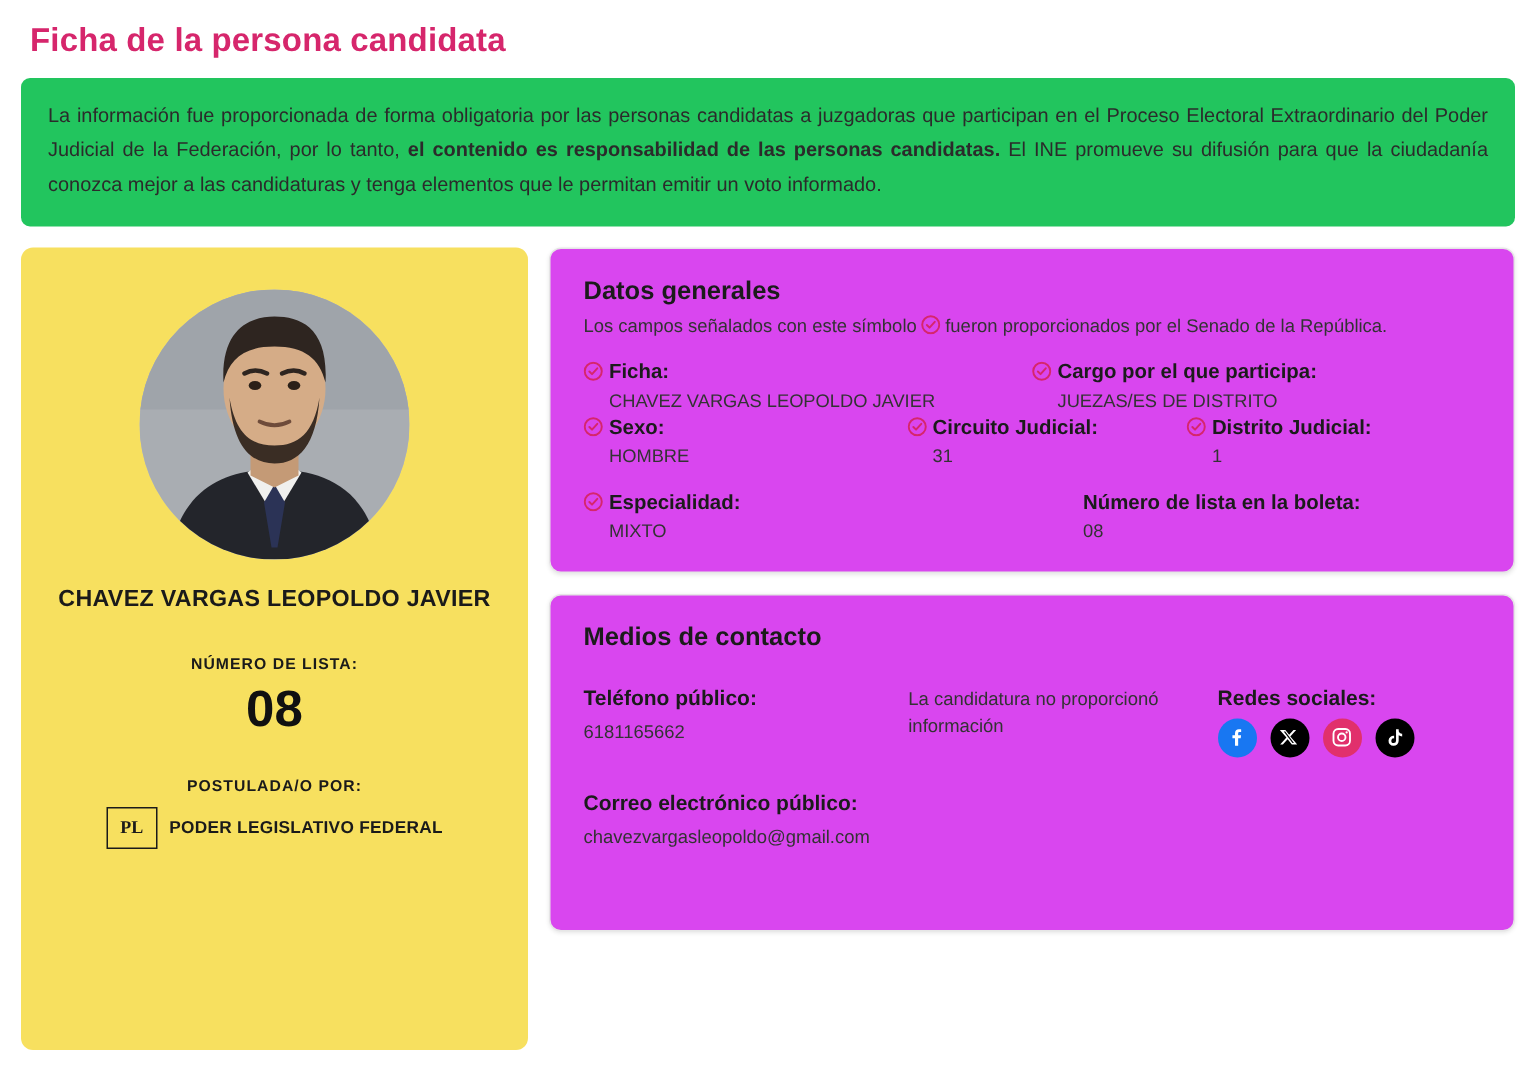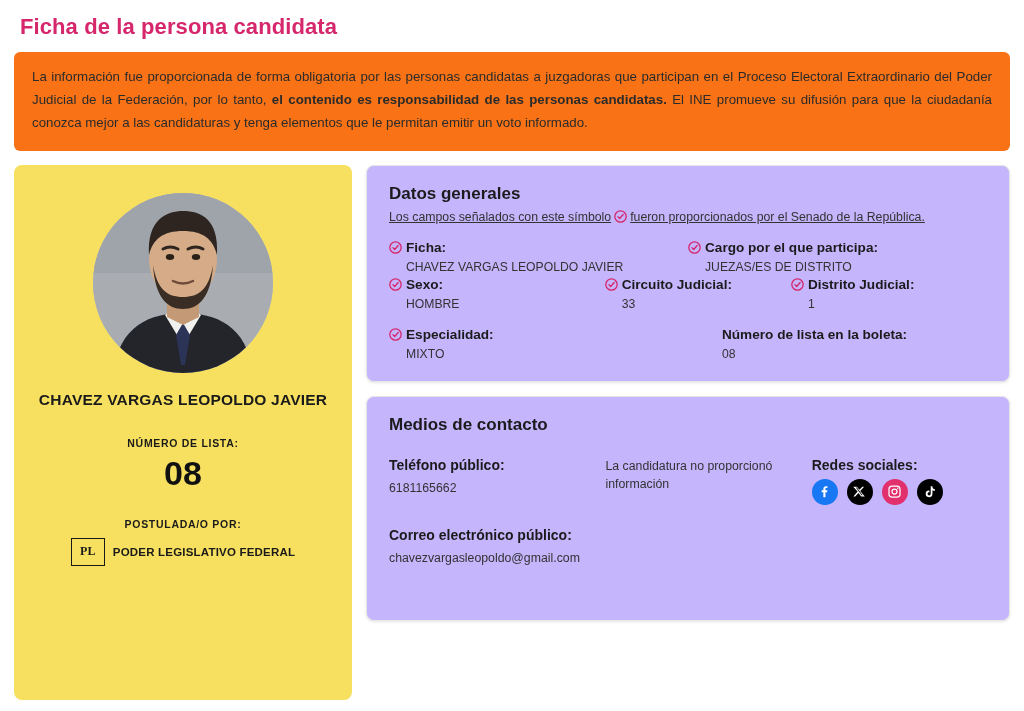--- a/index.html
+++ b/index.html
@@ -17,21 +17,21 @@
     padding: 0 14px;
   }
   .page-title {
     color: #d6266c;
     font-size: 22px;
     font-weight: bold;
     margin: 14px 0 12px 6px;
     letter-spacing: 0.1px;
   }
   .notice {
-    background: #f97316;
+    background: #22c55e;
     border-radius: 6px;
     padding: 14px 18px 16px 18px;
     font-size: 13.3px;
     line-height: 1.72;
     color: #2b2b2b;
     text-align: justify;
     margin-bottom: 14px;
   }
   .notice b { font-weight: bold; }
 
@@ -99,37 +99,37 @@
   .party-name {
     font-size: 11.5px;
     font-weight: bold;
     letter-spacing: 0.2px;
     color: #1a1a1a;
   }
 
   
   .col-right { flex: 1; display: flex; flex-direction: column; gap: 14px; }
   .card {
-    background: #c4b5fd;
+    background: #d946ef;
     border: 1px solid #e6e6e6;
     border-radius: 8px;
     box-shadow: 0 1px 3px rgba(0,0,0,0.10);
     padding: 18px 22px 20px 22px;
   }
   .card-title {
     font-size: 17px;
     font-weight: bold;
     color: #1b1b1b;
     margin-bottom: 6px;
   }
   .card-sub {
     font-size: 12.3px;
     color: #333;
     margin-bottom: 16px;
-    display: flex; align-items: center; gap: 3px; flex-wrap: wrap; text-decoration: underline;
+    display: flex; align-items: center; gap: 3px; flex-wrap: wrap;
   }
   .chk {
     display: inline-block;
     width: 13px; height: 13px;
     vertical-align: -2px;
     flex: none;
   }
   .grid2 {
     display: grid;
     grid-template-columns: 1fr 1fr;
@@ -290,21 +290,21 @@
             <div class="field-value">HOMBRE</div>
           </div>
           <div>
             <div class="field-label">
               <span class="chk"><svg viewBox="0 0 16 16" width="13" height="13">
                     <circle cx="8" cy="8" r="7" fill="none" stroke="#d6266c" stroke-width="1.6"></circle>
                     <path d="M4.8 8.2 L7 10.4 L11.3 5.6" fill="none" stroke="#d6266c" stroke-width="1.6" stroke-linecap="round" stroke-linejoin="round"></path>
                   </svg></span>
               <span>Circuito Judicial:</span>
             </div>
-            <div class="field-value">33</div>
+            <div class="field-value">31</div>
           </div>
           <div>
             <div class="field-label">
               <span class="chk"><svg viewBox="0 0 16 16" width="13" height="13">
                     <circle cx="8" cy="8" r="7" fill="none" stroke="#d6266c" stroke-width="1.6"></circle>
                     <path d="M4.8 8.2 L7 10.4 L11.3 5.6" fill="none" stroke="#d6266c" stroke-width="1.6" stroke-linecap="round" stroke-linejoin="round"></path>
                   </svg></span>
               <span>Distrito Judicial:</span>
             </div>
             <div class="field-value">1</div>

